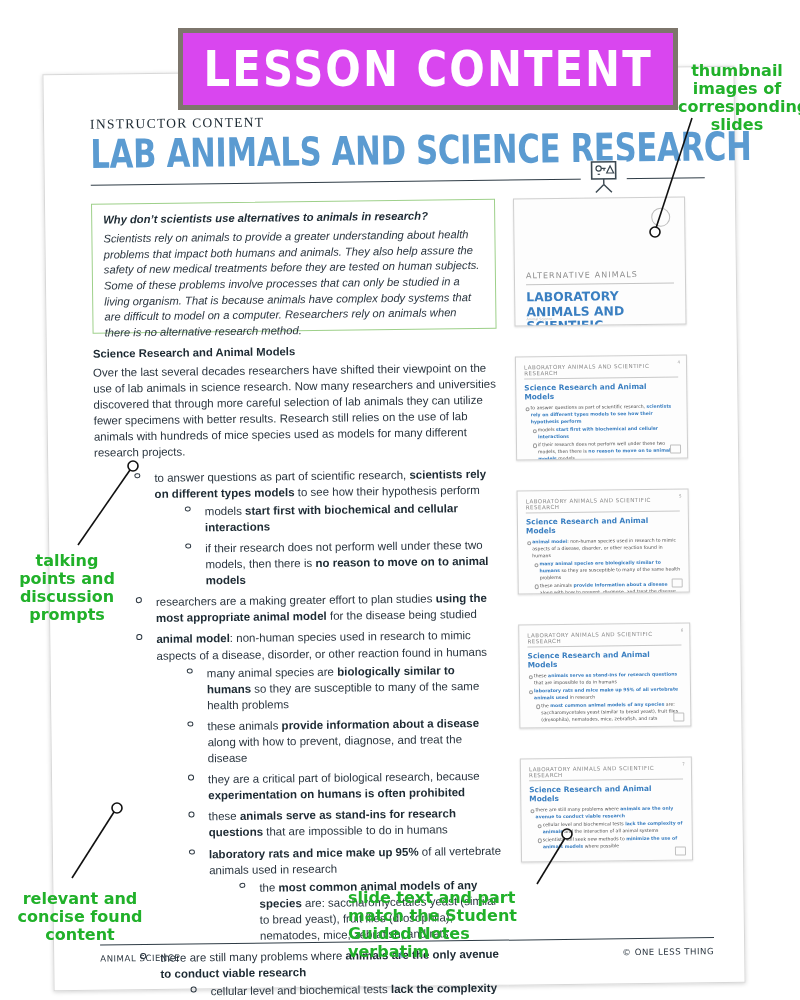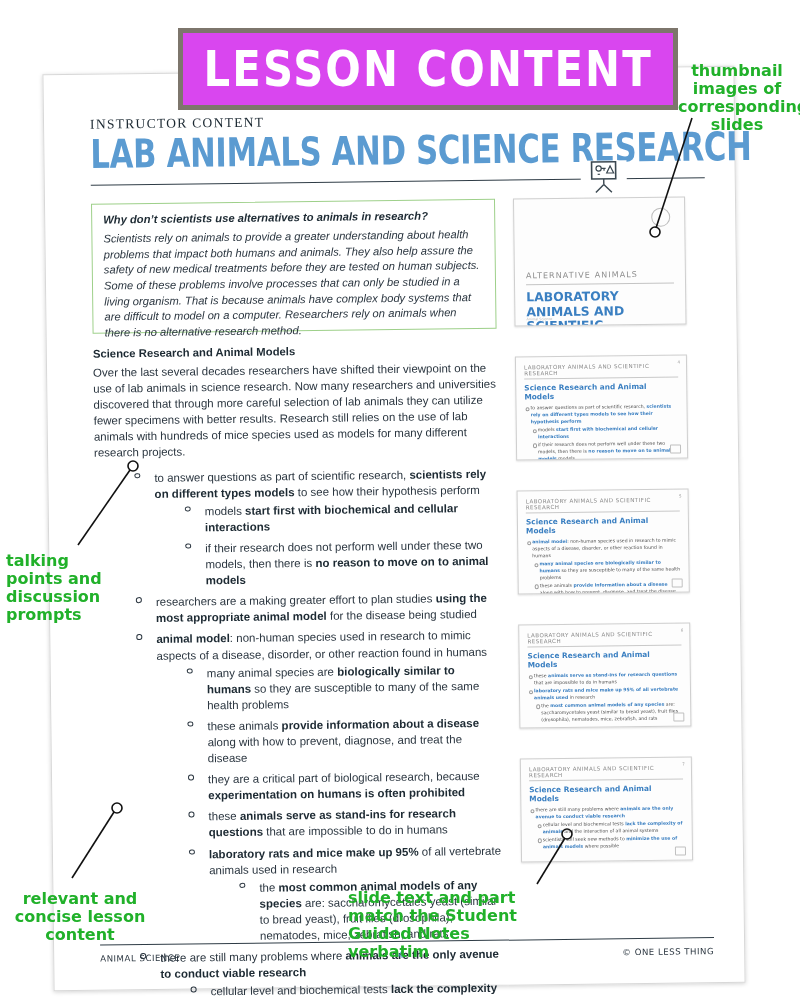--- a/index.html
+++ b/index.html
@@ -224,21 +224,21 @@
   .anno{
     position:absolute;
     color:#21b12a;
     font-family:"DejaVu Sans", sans-serif;
     font-weight:bold;
     font-size:16px;
     line-height:1.12;
     z-index:60;
   }
   #anno-thumbs{left:678px;top:62px;width:118px;text-align:center;}
-  #anno-talking{left:6px;top:552px;width:122px;}
+  #anno-talking{left:6px;top:552px;width:122px;text-align:center;}
   #anno-lesson{left:4px;top:890px;width:152px;text-align:center;}
   #anno-slidetext{left:348px;top:889px;width:196px;text-align:left;}
 
   svg.leader{position:absolute;z-index:55;overflow:visible;}
 </style>
 </head>
 <body>
 
 <div id="page-sheet">
   <div id="page-inner">
@@ -383,14 +383,14 @@
   <line x1="72" y1="878" x2="114" y2="812" stroke="#111111" stroke-width="1.6"></line>
   <circle cx="117" cy="808" r="5" fill="none" stroke="#111111" stroke-width="1.6"></circle>
 </svg>
 <svg class="leader" style="left:0;top:0;width:800px;height:1000px;">
   <line x1="537" y1="884" x2="565" y2="838" stroke="#111111" stroke-width="1.6"></line>
   <circle cx="567" cy="834" r="5" fill="none" stroke="#111111" stroke-width="1.6"></circle>
 </svg>
 
 <div class="anno" id="anno-thumbs">thumbnail images of corresponding slides</div>
 <div class="anno" id="anno-talking">talking points and discussion prompts</div>
-<div class="anno" id="anno-lesson">relevant and concise lesson content</div>
+<div class="anno" id="anno-lesson">relevant and concise found content</div>
 <div class="anno" id="anno-slidetext">slide text and part match the Student Guided Notes verbatim</div>
 
 </body></html>

